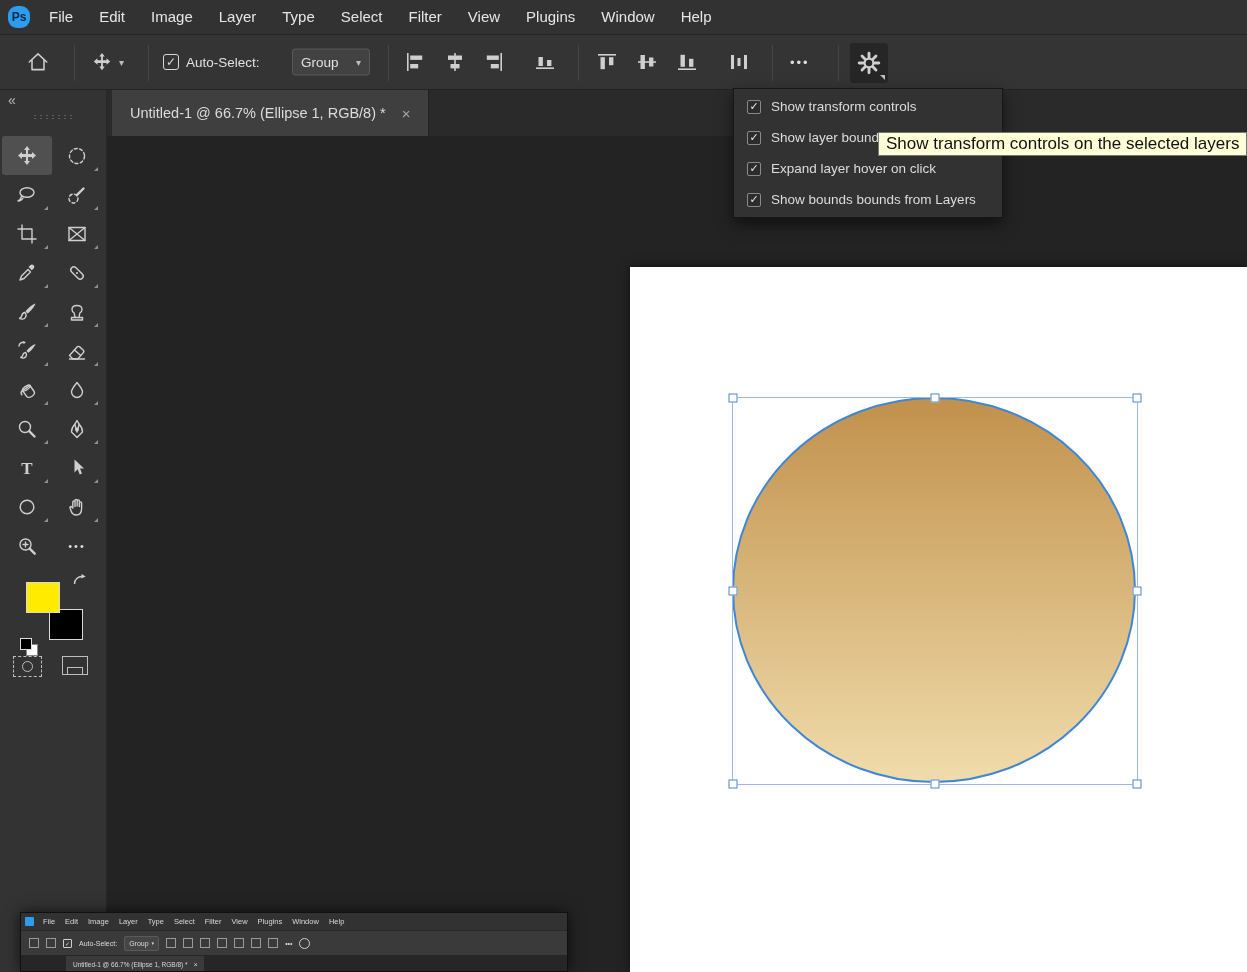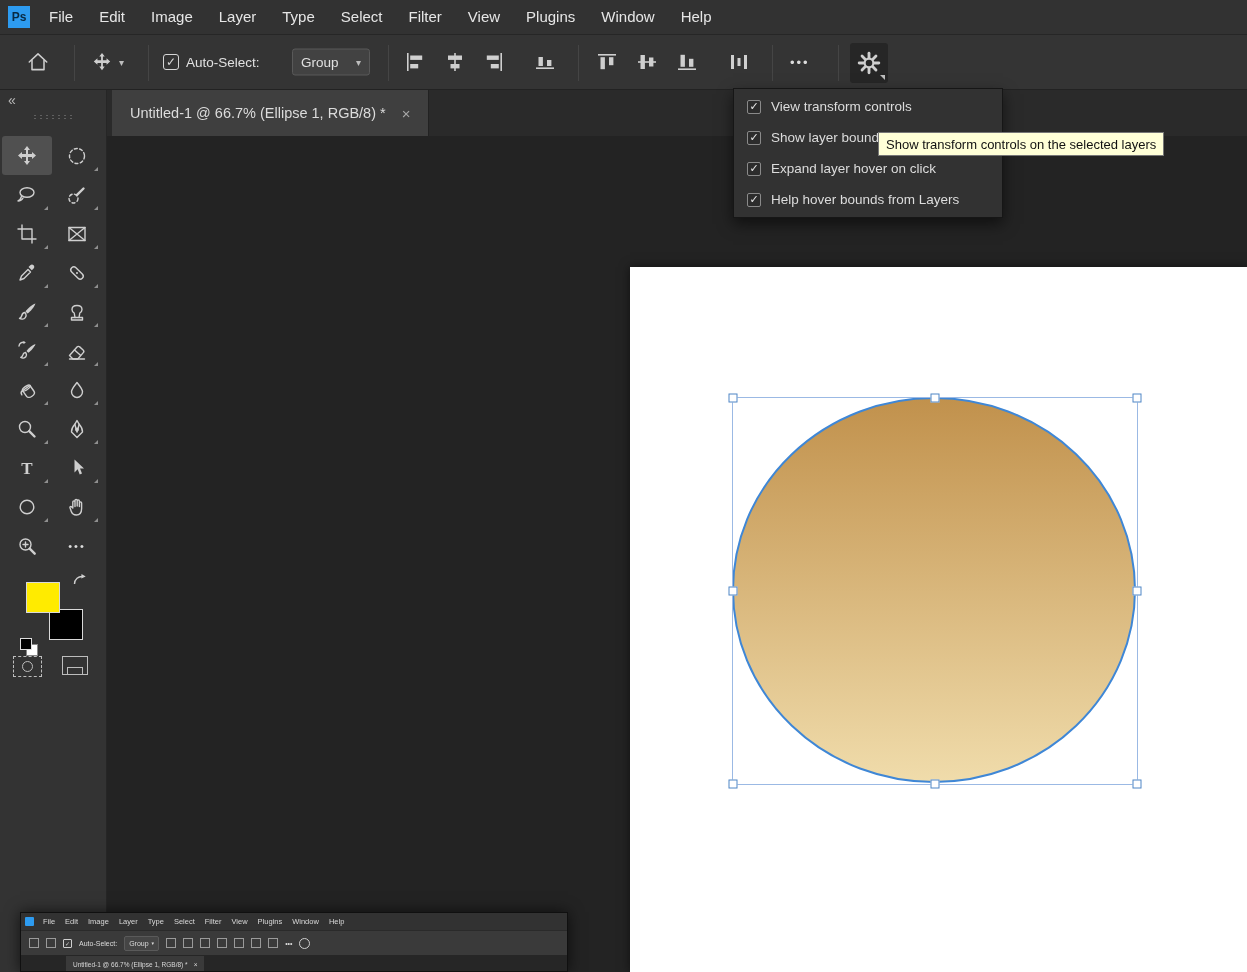--- a/index.html
+++ b/index.html
@@ -3,21 +3,21 @@
 <meta charset="utf-8">
 <style>
   html,body{margin:0;padding:0;}
   body{width:1247px;height:972px;position:relative;overflow:hidden;background:#232323;
        font-family:"Liberation Sans",sans-serif;-webkit-font-smoothing:antialiased;}
 
   
   #menubar{position:absolute;left:0;top:0;width:1247px;height:34px;background:#323232;
            display:flex;align-items:center;padding-left:8px;box-sizing:border-box;z-index:20;}
   .ps-logo{width:22px;height:22px;background:#2d9bf0;color:#082a44;font-weight:bold;font-size:12px;
-           border-radius:0;display:flex;align-items:center;justify-content:center;margin-right:6px;}
+           border-radius:9px;display:flex;align-items:center;justify-content:center;margin-right:6px;}
   .menu-item{color:#e6e6e6;font-size:15px;padding:0 13px;line-height:34px;cursor:default;}
 
   
   #optionsbar{position:absolute;left:0;top:34px;width:1247px;height:56px;background:#343434;
               border-top:1px solid #262626;border-bottom:1px solid #222;box-sizing:border-box;z-index:20;}
   .ob{position:absolute;top:50%;transform:translateY(-50%);display:flex;align-items:center;color:#e0e0e0;}
   .sep{position:absolute;top:10px;width:1px;height:36px;background:#454545;}
   .ob-check{width:16px;height:16px;border:1.6px solid #d6d6d6;border-radius:3px;display:flex;
             align-items:center;justify-content:center;font-size:12px;color:#d6d6d6;box-sizing:border-box;}
   .ob-label{font-size:13.5px;}
@@ -81,21 +81,21 @@
   
   #gear-menu{position:absolute;left:733px;top:88px;width:268px;background:#323232;border:1px solid #161616;
              box-shadow:0 6px 14px rgba(0,0,0,.55);z-index:50;padding:2px 0;}
   .gm-item{height:31px;display:flex;align-items:center;padding-left:13px;color:#dcdcdc;font-size:13.5px;}
   .gm-check{width:14px;height:14px;background:#2c2c2c;border:1px solid #8a8a8a;border-radius:2px;
             display:flex;align-items:center;justify-content:center;font-size:11px;color:#eaeaea;
             margin-right:10px;box-sizing:border-box;}
 
   
   #tooltip{position:absolute;left:878px;top:132px;height:22px;background:#ffffd7;border:1px solid #767676;
-           color:#111;font-size:13px;display:flex;align-items:center;padding:0 7px;white-space:nowrap;z-index:60;}
+           color:#111;font-size:17px;display:flex;align-items:center;padding:0 7px;white-space:nowrap;z-index:60;}
 
   
   #mini{position:absolute;left:20px;top:912px;width:548px;height:60px;z-index:40;border:1px solid #101010;
         box-shadow:0 0 14px rgba(0,0,0,.65);box-sizing:border-box;background:#323232;overflow:hidden;}
   .m-menu{height:17px;background:#323232;display:flex;align-items:center;padding-left:4px;gap:0;}
   .m-logo{width:9px;height:9px;background:#2d9bf0;border-radius:1px;margin-right:4px;flex:none;}
   .m-menu span{color:#d8d8d8;font-size:7.5px;padding:0 5px;white-space:nowrap;}
   .m-opts{height:26px;background:#3a3a3a;display:flex;align-items:center;gap:7px;padding-left:8px;
           border-top:1px solid #2a2a2a;border-bottom:1px solid #262626;box-sizing:border-box;}
   .m-sq{width:8px;height:8px;border:1px solid #9a9a9a;flex:none;}
@@ -430,39 +430,39 @@
     <div class="handle h-bm"></div>
     <div class="handle h-br"></div>
   </div>
 </div>
 
 <div id="gear-menu">
   <div class="gm-item">
     <span class="gm-check">
       <span>✓</span>
       </span>
-    <span>View transform controls</span>
+    <span>Show transform controls</span>
   </div>
   <div class="gm-item">
     <span class="gm-check">
       <span>✓</span>
       </span>
     <span>Show layer bounds</span>
   </div>
   <div class="gm-item">
     <span class="gm-check">
       <span>✓</span>
       </span>
     <span>Expand layer hover on click</span>
   </div>
   <div class="gm-item">
     <span class="gm-check">
       <span>✓</span>
       </span>
-    <span>Help hover bounds from Layers</span>
+    <span>Show bounds bounds from Layers</span>
   </div>
 </div>
 
 <div id="tooltip">
   <span>Show transform controls on the selected layers</span>
 </div>
 
 <div id="mini">
   <div class="m-menu">
     <i class="m-logo"></i>

